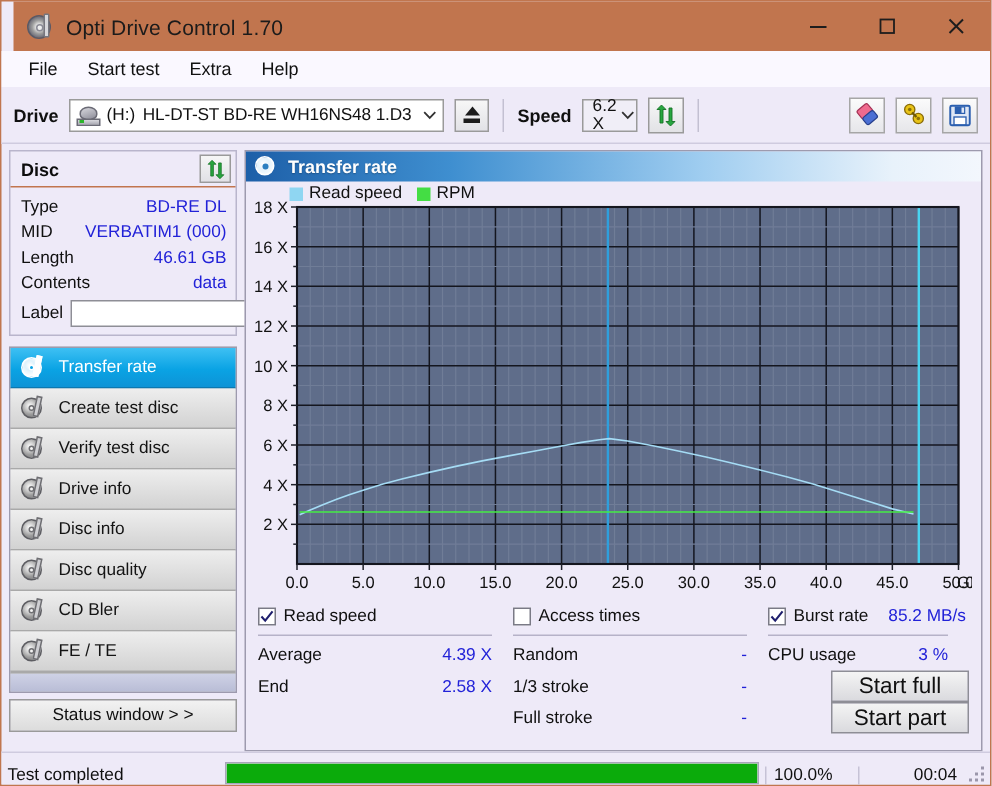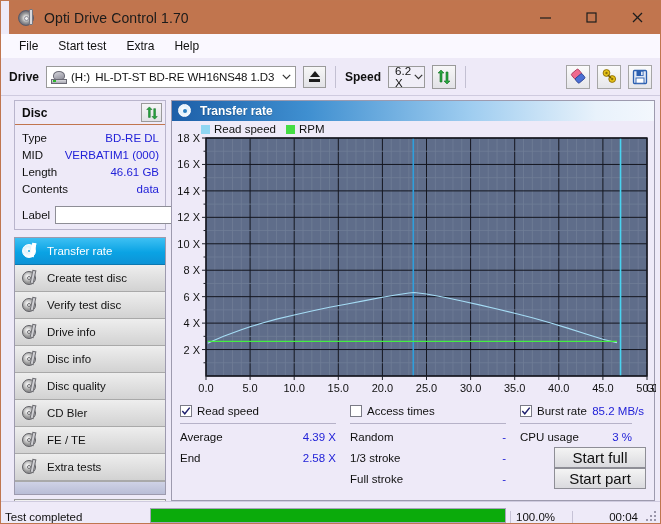--- a/index.html
+++ b/index.html
@@ -85,41 +85,41 @@
     width:24px;height:24px;border:1px solid #9a9a9a;background:linear-gradient(#f7f7f7,#e2e2e6);
     display:flex;align-items:center;justify-content:center;box-sizing:border-box;
   }
   .iconbtn.flat{border:1px solid #a6a6a6;background:linear-gradient(#fbfbfb,#e6e6ea);}
   .eject{width:23px;height:22px;}
   .eject .tri{width:0;height:0;border-left:5px solid transparent;border-right:5px solid transparent;border-bottom:6px solid #1c1c1c;margin-bottom:2px;}
   .eject .bar{width:11px;height:3px;background:#1c1c1c;}
   .sep{width:1px;height:22px;background:#c3c0d2;margin:0 2px;}
   .spacer{flex:1;}
   
-  .body{flex:1;display:flex;min-height:0;padding:4px 5px 0 13px;box-sizing:border-box;gap:5px;}
+  .body{flex:1;display:flex;min-height:0;padding:4px 5px 0 5px;box-sizing:border-box;gap:5px;}
   
   .left{width:152px;flex:0 0 152px;display:flex;flex-direction:column;}
   .disc-box{
     border:1px solid #b9b5cc;background:#eeeaf8;box-sizing:border-box;
   }
   .disc-head{
     height:23px;display:flex;align-items:center;padding:0 3px 0 7px;
     border-bottom:1px solid #c1754e;
   }
   .disc-head .t{font-size:12px;font-weight:bold;color:#0d0d0d;}
   .refreshbtn{
     margin-left:auto;width:21px;height:19px;border:1px solid #9a9a9a;
     background:linear-gradient(#f6f6f6,#e1e1e6);display:flex;align-items:center;justify-content:center;
     box-sizing:border-box;
   }
   .disc-rows{padding:4px 6px 3px 7px;}
   .drow{display:flex;align-items:center;height:17px;font-size:11.5px;}
   .drow .k{color:#101010;}
   .drow .v{margin-left:auto;color:#2222d8;}
-  .labelrow{display:flex;align-items:center;height:22px;margin-top:7px;}
+  .labelrow{display:flex;align-items:center;height:22px;margin-top:1px;}
   .labelrow .k{font-size:11.5px;color:#101010;margin-right:5px;}
   .label-input{
     flex:1;height:18px;background:#fff;border:1px solid #8e8e96;box-sizing:border-box;
     margin-right:4px;
   }
   .discbtn{
     width:21px;height:20px;border:1px solid #9a9a9a;background:linear-gradient(#f6f6f6,#e1e1e6);
     display:flex;align-items:center;justify-content:center;box-sizing:border-box;
   }
   .navlist{margin-top:7px;border:1px solid #9d9aae;box-sizing:border-box;background:#d6d6d6;}
@@ -429,28 +429,20 @@
             </span>
           <span class="nav-label">CD Bler</span>
         </div>
         <div class="nav">
           <span class="nav-icon">
               <span class="d"></span>
               <span class="s"></span>
               <span class="h"></span>
             </span>
           <span class="nav-label">FE / TE</span>
-        </div>
-        <div class="nav">
-          <span class="nav-icon">
-              <span class="d"></span>
-              <span class="s"></span>
-              <span class="h"></span>
-            </span>
-          <span class="nav-label">Extra tests</span>
         </div>
         <div class="navpad"></div>
       </div>
 
       <div class="statusbtn">Status window &gt; &gt;</div>
     </div>
 
     <div class="right">
       <div class="panel-head">
         <span class="pi">

